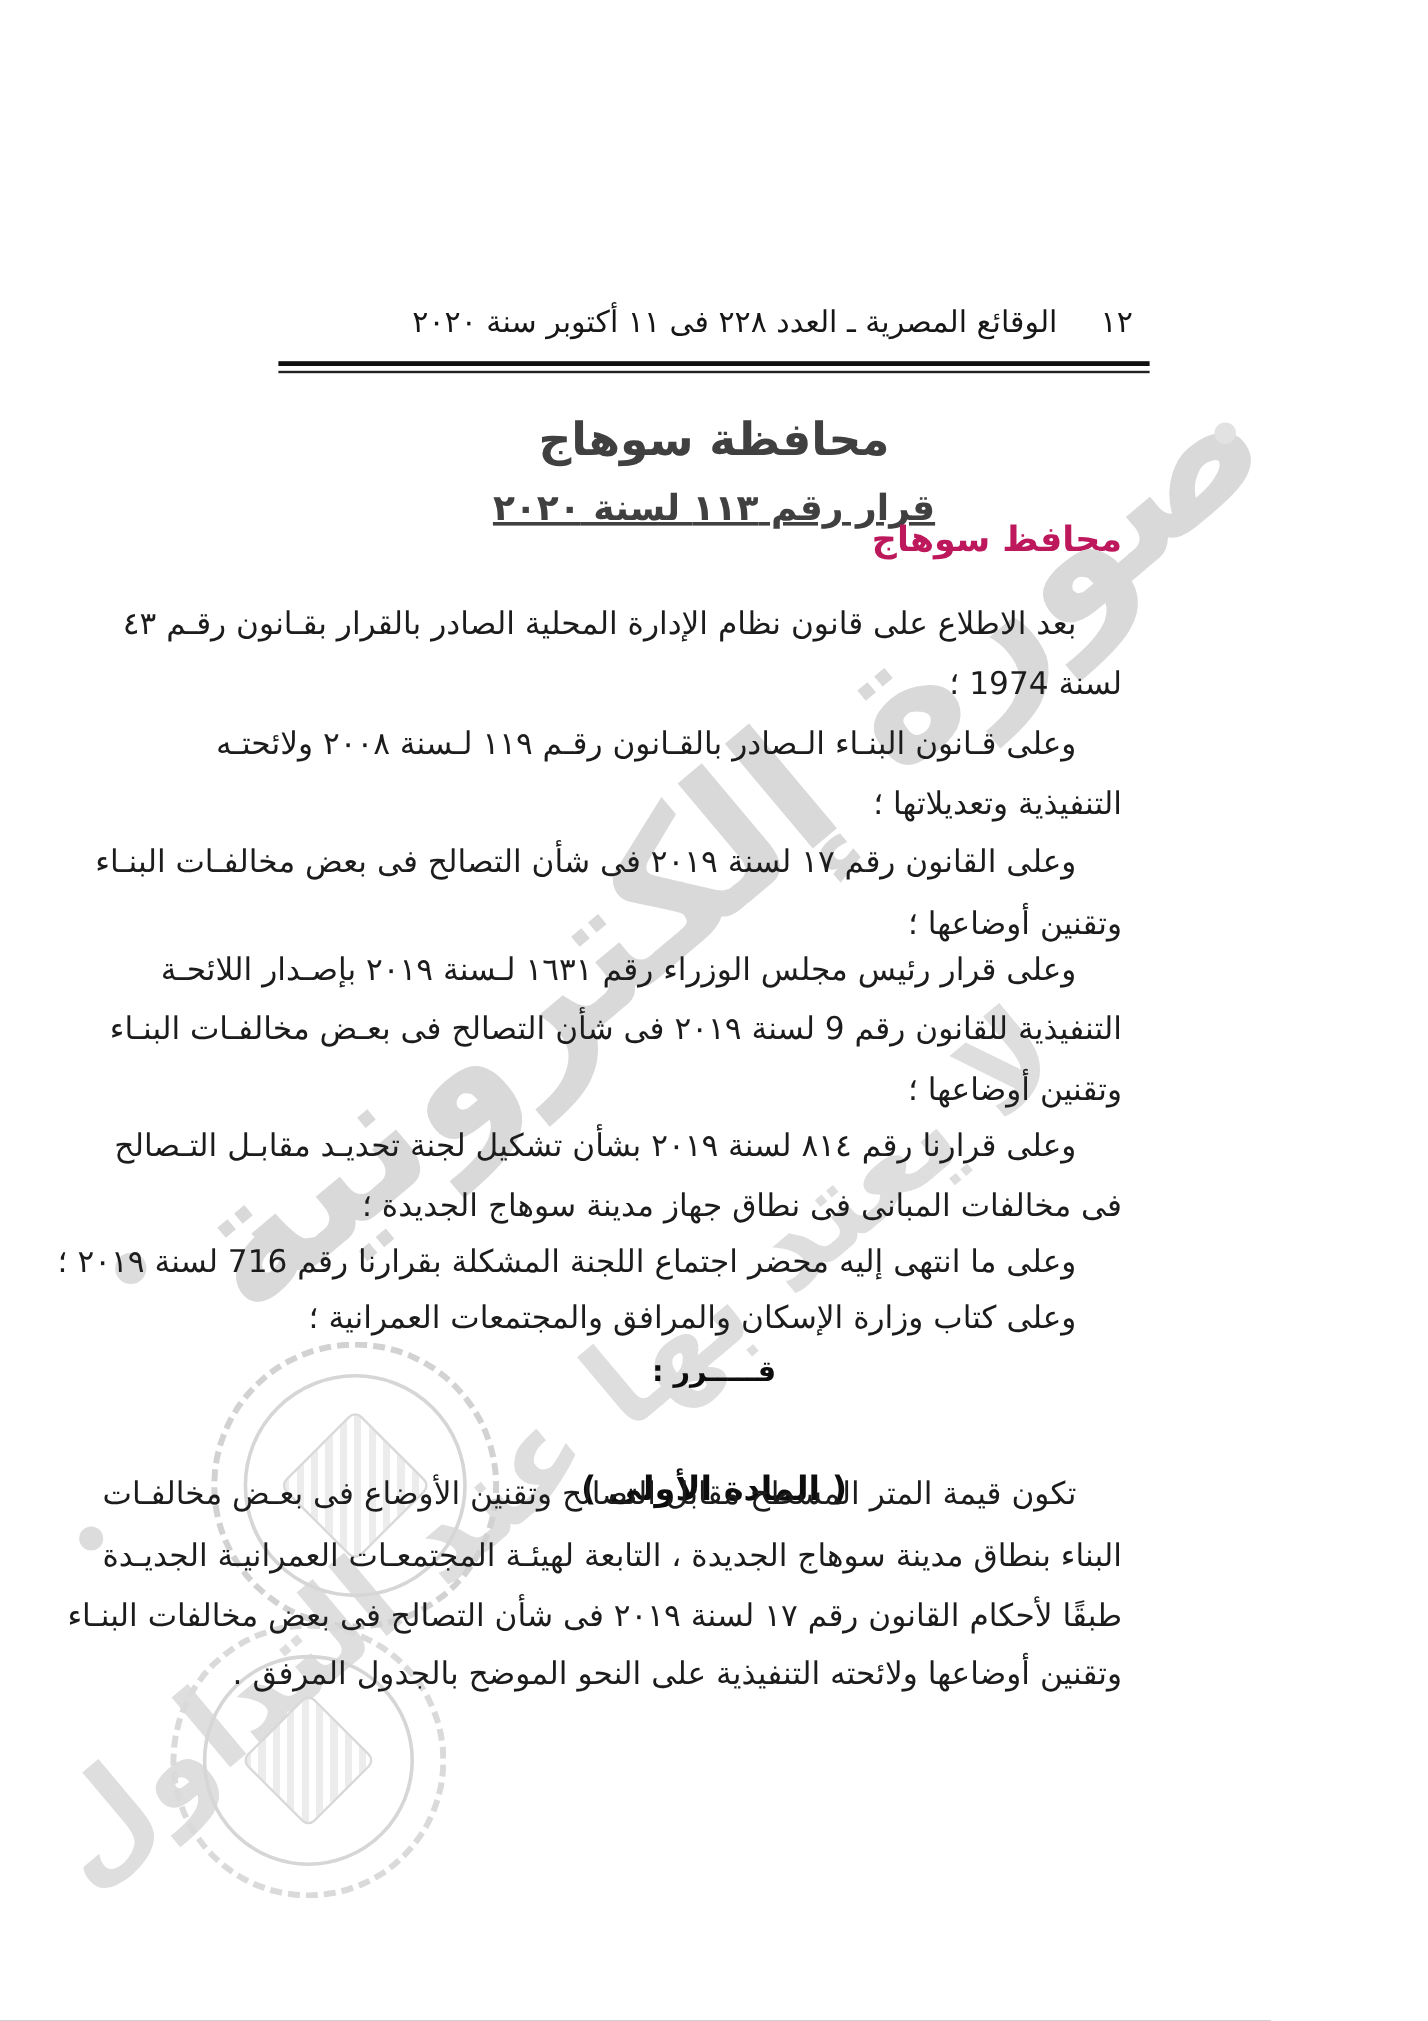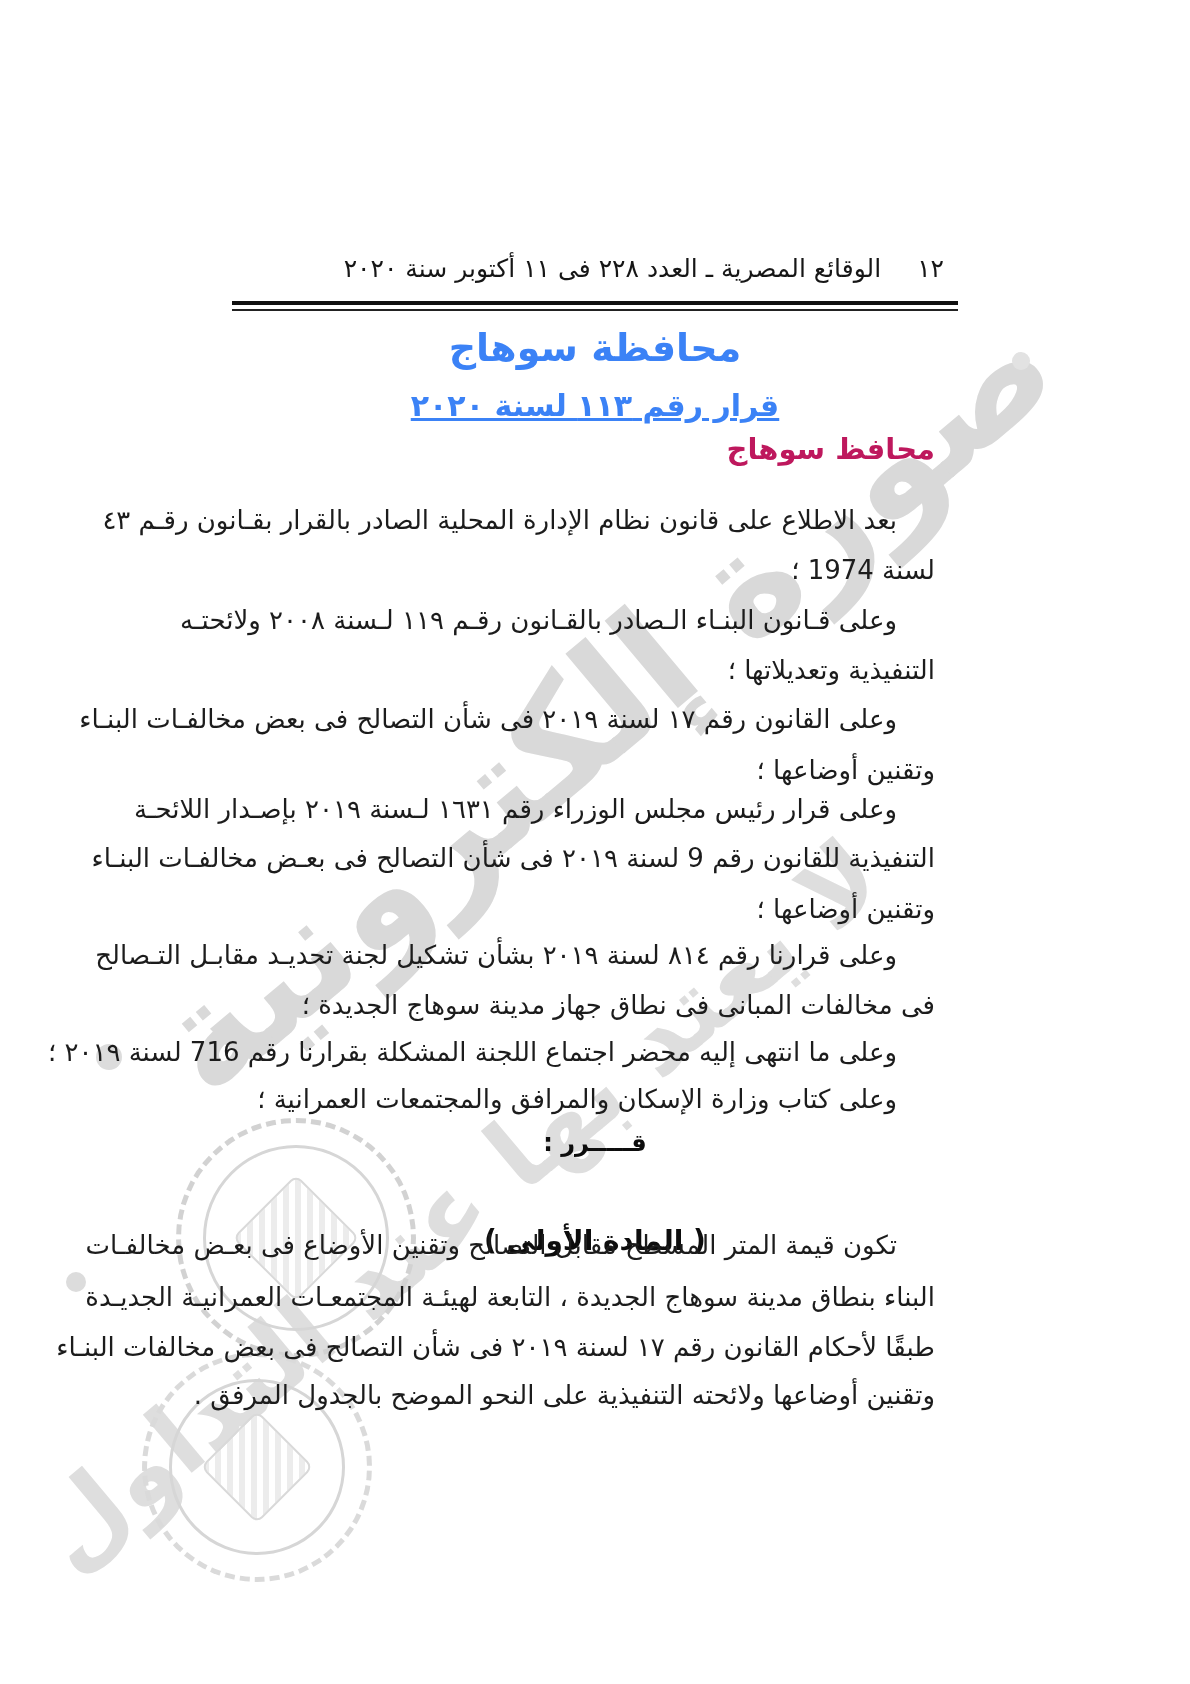--- a/index.html
+++ b/index.html
@@ -17,21 +17,21 @@
   .hdr{
     position:absolute;top:254px;left:232px;width:712px;
     display:flex;flex-direction:row;align-items:baseline;gap:36px;
     direction:rtl;font-size:25px;color:#161616;
   }
   .hdr .pgnum{flex:0 0 auto;letter-spacing:2px;}
   .hdr .gz{flex:0 0 auto;white-space:nowrap;}
   .rule-thick{position:absolute;left:232px;top:301px;width:726px;height:4px;background:#101010;}
   .rule-thin{position:absolute;left:232px;top:309px;width:726px;height:2px;background:#222;}
   
-  .t-center{position:absolute;left:232px;width:726px;text-align:center;font-weight:bold;color:#3b82f6;white-space:nowrap;}
+  .t-center{position:absolute;left:232px;width:726px;text-align:center;font-weight:bold;color:#404040;white-space:nowrap;margin-top:18px;}
   .t-gov{top:326px;font-size:38px;letter-spacing:1px;}
   .t-decree{top:388px;font-size:30px;text-decoration:underline;}
   .t-issuer{position:absolute;right:255px;top:432px;font-size:29px;font-weight:bold;color:#be185d;white-space:nowrap;}
   
   .ln{position:absolute;right:255px;font-size:26px;line-height:34px;white-space:nowrap;direction:rtl;color:#1c1c1c;z-index:3;}
   .ind{right:293px;}
   .cb{right:auto;left:232px;width:726px;text-align:center;font-weight:bold;color:#0d0d0d;}
   .cb-rr{font-size:24px;letter-spacing:1px;}
   .cb-art{font-size:28px;margin-top:46px;}
   

